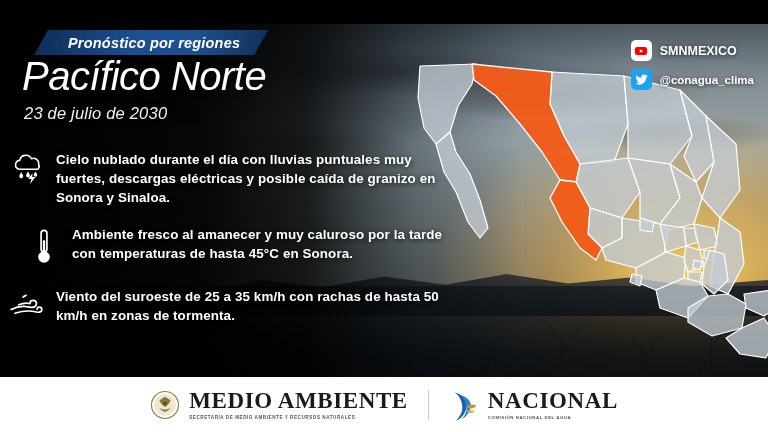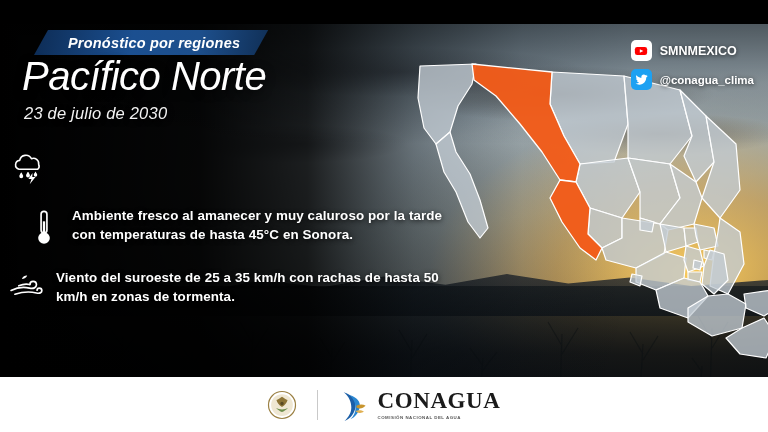--- a/index.html
+++ b/index.html
@@ -304,20 +304,21 @@
     <div class="block" id="block-rain">
       <div class="block-icon">
         <svg width="36" height="36" viewBox="0 0 48 48" fill="none" stroke="#ffffff" stroke-width="2.1" stroke-linecap="round" stroke-linejoin="round">
           <path d="M12 23a6 6 0 0 1 .9-11.8A8.4 8.4 0 0 1 28.6 9a7 7 0 0 1 9.6 7.4A5.6 5.6 0 0 1 37 23z"></path>
           <path d="M15 27c-1.6 2.6-2.6 4.2-2.6 5.3a2.6 2.6 0 0 0 5.2 0c0-1.1-1-2.7-2.6-5.3z" fill="#ffffff" stroke="none"></path>
           <path d="M24 26c-1.6 2.6-2.6 4.2-2.6 5.3a2.6 2.6 0 0 0 5.2 0c0-1.1-1-2.7-2.6-5.3z" fill="#ffffff" stroke="none"></path>
           <path d="M34 26c-1.4 2.3-2.3 3.7-2.3 4.6a2.3 2.3 0 0 0 4.6 0c0-.9-.9-2.3-2.3-4.6z" fill="#ffffff" stroke="none"></path>
           <path d="M30 28l-5.5 8h4.2l-2.4 7 7.7-9.6h-4.3z" fill="#ffffff" stroke="none"></path>
         </svg>
       </div>
+      <div class="block-text">Cielo nublado durante el día con lluvias puntuales muy fuertes, descargas eléctricas y posible caída de granizo en Sonora y Sinaloa.</div>
     </div>
 
     <div class="block" id="block-temp">
       <div class="block-icon">
         <svg width="34" height="40" viewBox="0 0 34 48">
           <rect x="13.5" y="4" width="7" height="26" rx="3.5" fill="none" stroke="#ffffff" stroke-width="2"></rect>
           <circle cx="17" cy="36" r="7" fill="#ffffff"></circle>
           <rect x="15.6" y="16" width="2.8" height="20" fill="#ffffff"></rect>
         </svg>
       </div>
@@ -341,33 +342,37 @@
   <div class="footer-white">
 
     <div class="logo-group">
       <svg width="30" height="30" viewBox="0 0 40 40">
         <circle cx="20" cy="20" r="18" fill="none" stroke="#9b8043" stroke-width="1.6"></circle>
         <circle cx="20" cy="20" r="14.5" fill="#efe7d2"></circle>
         <path d="M20 9c-3 2-5 3.6-7.4 4.2 1 3.6 3.2 6.6 7.4 9.4 4.2-2.8 6.4-5.8 7.4-9.4C25 12.6 23 11 20 9z" fill="#8d7436"></path>
         <path d="M12 24c3 3 5.4 4.6 8 5.2 2.6-.6 5-2.2 8-5.2-2.4 1.2-5.2 1.9-8 1.9s-5.6-.7-8-1.9z" fill="#6f8f4e"></path>
         <circle cx="20" cy="18" r="2.2" fill="#5a4a22"></circle>
       </svg>
+      <div>
+        <div class="logo-text-main">MEDIO AMBIENTE</div>
+        <div class="logo-text-sub">SECRETARÍA DE MEDIO AMBIENTE Y RECURSOS NATURALES</div>
+      </div>
     </div>
 
     <div class="logo-divider"></div>
 
     <div class="logo-group">
       <svg width="30" height="32" viewBox="0 0 34 38">
         <path d="M6 4c6 5 9 11 9 18 0 6-3 11-8 16 7-3 12-9 13-17C21 13 15 7 6 4z" fill="#1b5fa8"></path>
         <path d="M13 7c5 5 7 10 7 16 0 5-2 9-6 13 6-3 10-8 11-15 1-6-3-11-12-14z" fill="#2a86d0"></path>
         <path d="M21 20c4-2 8-2 11 0-3 3-7 4-11 2z" fill="#c8952e"></path>
         <path d="M20 26c4-1 7-1 10 1-3 2-7 2-10-1z" fill="#e0b052"></path>
       </svg>
       <div>
-        <div class="logo-text-main2">CONAGUA</div>
+        <div class="logo-text-main2">NACIONAL</div>
         <div class="logo-text-sub2">COMISIÓN NACIONAL DEL AGUA</div>
       </div>
     </div>
 
   </div>
 
   <div class="footer-bar">
     <span class="fb-icon">
       <svg width="8" height="8" viewBox="0 0 24 24" fill="#a8763e">
         <path d="M15 3h-3a5 5 0 0 0-5 5v3H4v4h3v6h4v-6h3l1-4h-4V8a1 1 0 0 1 1-1h3z"></path>

